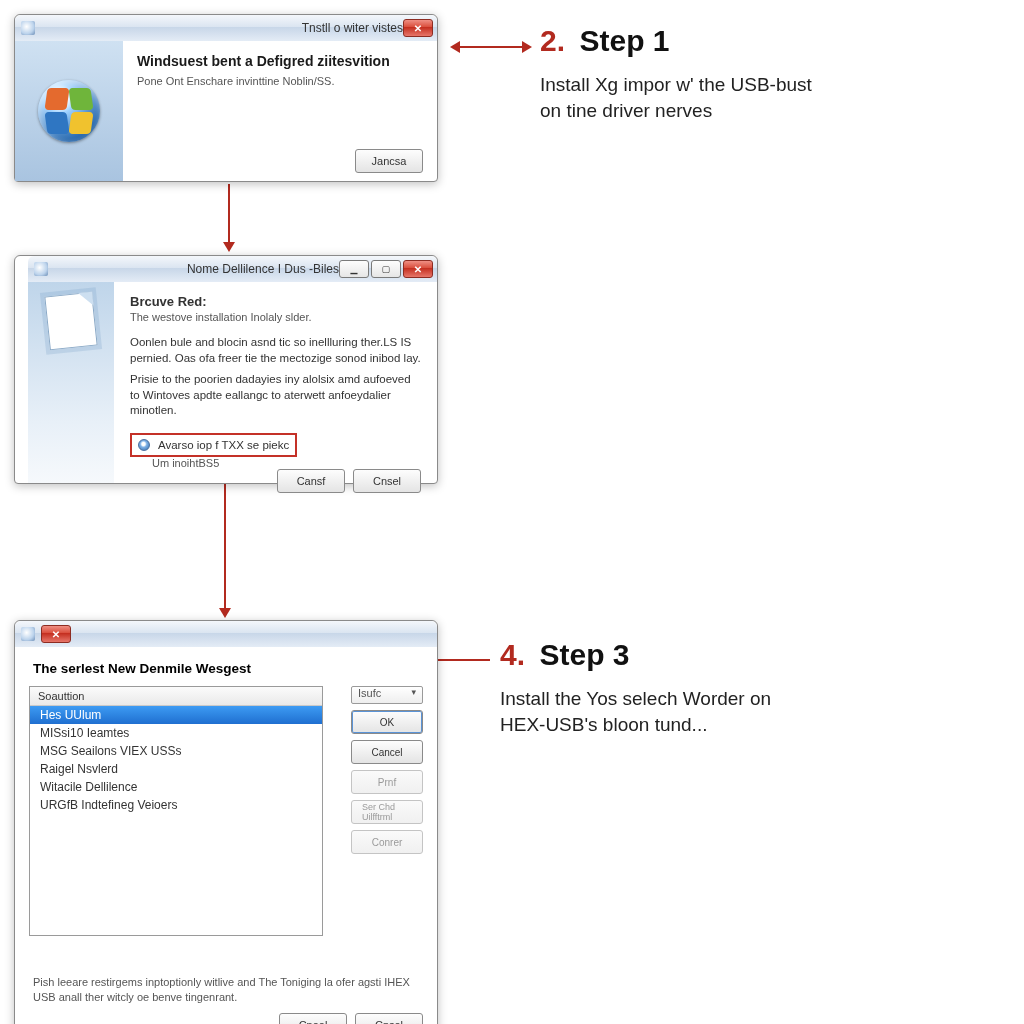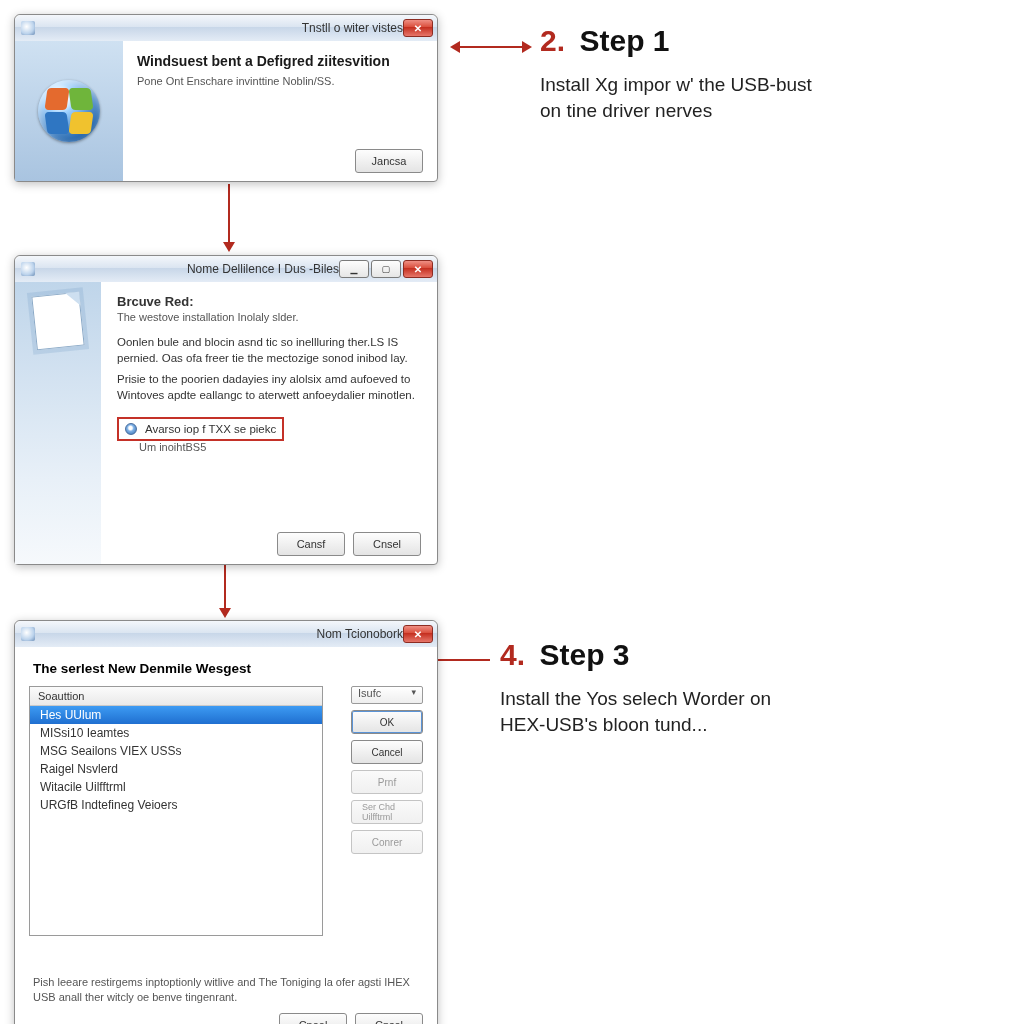--- a/index.html
+++ b/index.html
@@ -80,21 +80,21 @@
   #w1 .footer { margin-top:auto; display:flex; justify-content:flex-end; padding-top:6px; }
   .btn {
     min-width: 68px; height: 24px; padding:0 10px;
     border:1px solid #8a8a8a; border-radius:3px;
     background: linear-gradient(#fdfdfd,#e4e4e4);
     font-size:11px; color:#333;
     display:flex; align-items:center; justify-content:center;
   }
 
   
-  #w2 { left: 14px; top: 255px; width: 424px; height: 310px; }
+  #w2 { left: 14px; top: 255px; width: 424px; height: 229px; padding-left: 13px; }
   #w2 .body { display:flex; height:calc(100% - 26px); }
   #w2 .sidebanner2 {
     width: 86px;
     background: linear-gradient(180deg,#bfd5ea,#e8f0f8 70%, #f6f9fc);
     display:flex; justify-content:center; padding-top:12px;
   }
   .doc-icon {
     width:48px; height:54px; background:#fff; border:1px solid #8aa9c7;
     position:relative; box-shadow: 0 0 0 4px rgba(120,160,200,.25);
     transform: rotate(-6deg);
@@ -280,35 +280,34 @@
         <div class="btn">Cansf</div>
         <div class="btn">Cnsel</div>
       </div>
     </div>
   </div>
 </div>
 
 <div id="w3" class="window">
   <div class="titlebar">
     <span class="win-icon"></span>
-    <span class="title-text">Nom Tcionobork</span>
     <div class="winctrls">
       <div class="winbtn close"></div>
     </div>
   </div>
   <div class="body">
     <div class="headline">The serlest New Denmile Wesgest</div>
     <div class="main-row">
       <div class="listbox">
         <div class="col-header">Soauttion</div>
         <div class="item selected">Hes UUlum</div>
         <div class="item">MISsi10 Ieamtes</div>
         <div class="item">MSG Seailons VIEX USSs</div>
         <div class="item">Raigel Nsvlerd</div>
-        <div class="item">Witacile Uilfftrml</div>
+        <div class="item">Witacile Dellilence</div>
         <div class="item">URGfB Indtefineg Veioers</div>
       </div>
       <div class="btn-col">
         <div class="select">
           <span>Isufc</span>
           <span class="caret">▾</span>
         </div>
         <div class="btn sel">OK</div>
         <div class="btn">Cancel</div>
         <div class="btn disabled">Prnf</div>

